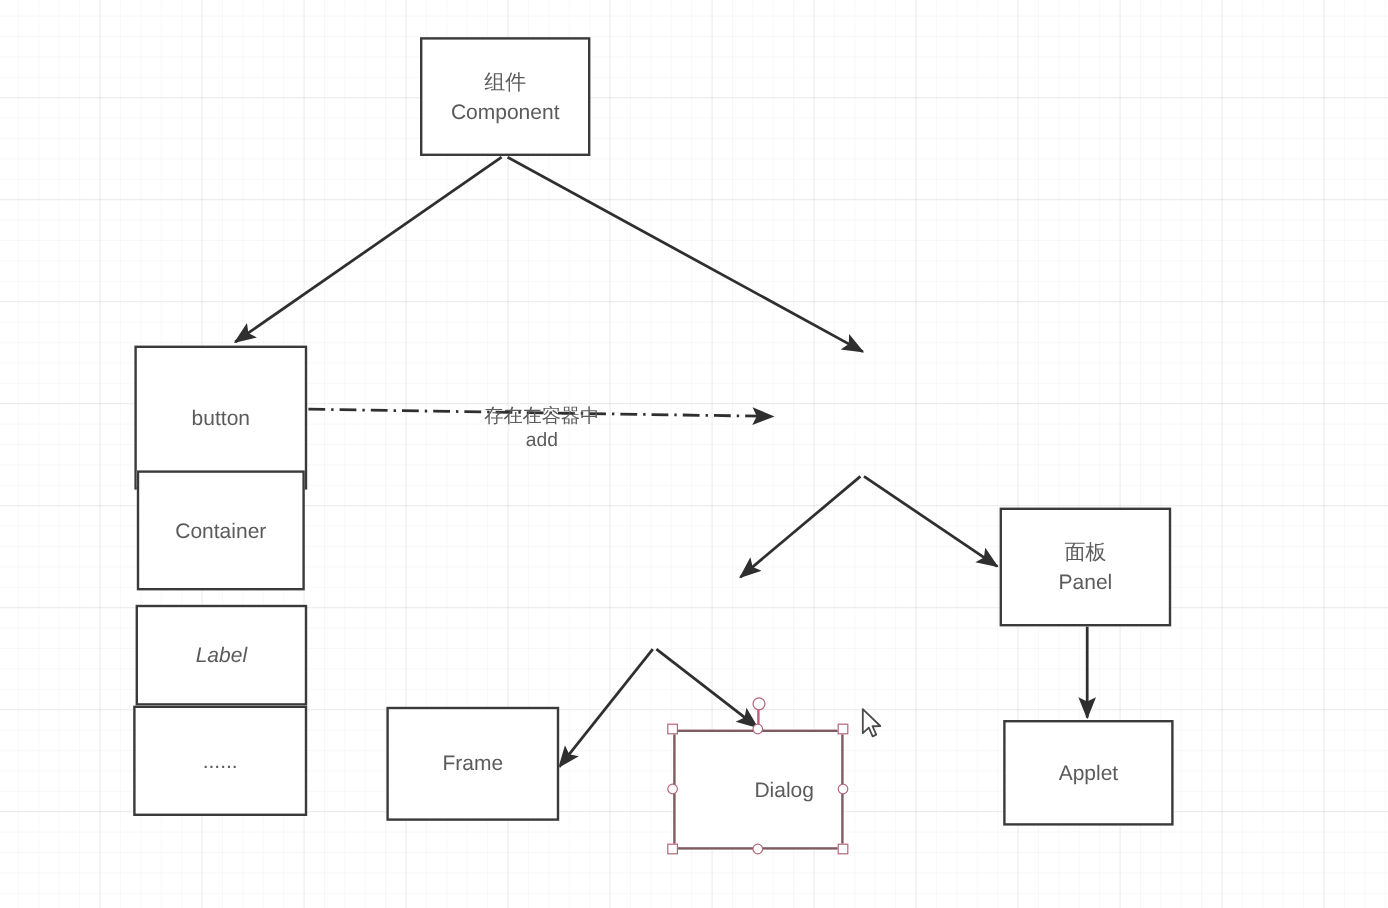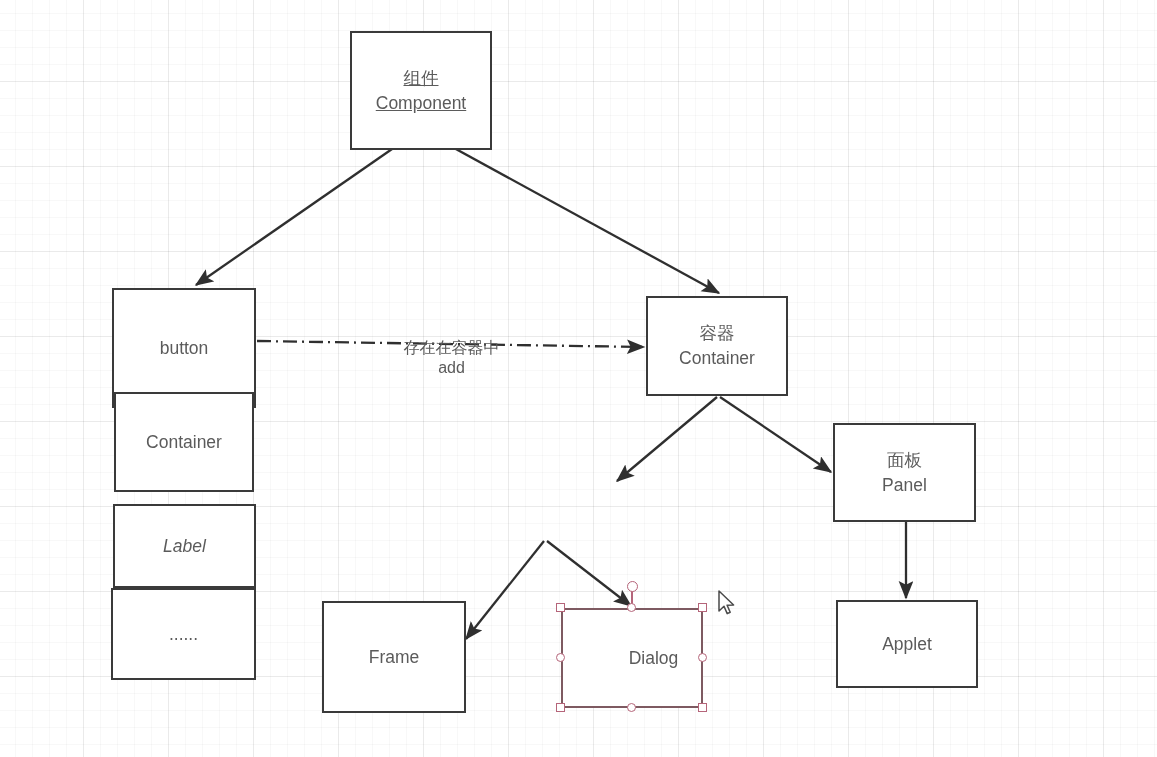--- a/index.html
+++ b/index.html
@@ -106,53 +106,49 @@
 
     <line x1="720" y1="397" x2="831" y2="472" stroke="#2f2f2f" stroke-width="2.3" marker-end="url(#ah)"></line>
 
     <line x1="544" y1="541" x2="466" y2="639" stroke="#2f2f2f" stroke-width="2.3" marker-end="url(#ah)"></line>
 
     <line x1="547" y1="541" x2="631" y2="606" stroke="#2f2f2f" stroke-width="2.3" marker-end="url(#ah)"></line>
 
     <line x1="906" y1="522" x2="906" y2="598" stroke="#2f2f2f" stroke-width="2.3" marker-end="url(#ah)"></line>
   </svg>
 
-  <div class="node" style="left:350px; top:31px; width:142px; height:119px;text-decoration:underline;">
+  <div class="node" style="left:350px; top:31px; width:142px; height:99px;">
     <span class="ln">组件</span>
     <span class="ln">Component</span>
   </div>
 
   <div class="node" style="left:112px; top:288px; width:144px; height:120px;">
     <span class="ln">button</span>
   </div>
 
   <div class="node" style="left:114px; top:392px; width:140px; height:100px;">
     <span class="ln">Container</span>
   </div>
 
   <div class="node" style="left:113px; top:504px; width:143px; height:84px;font-style:italic;">
     <span class="ln">Label</span>
   </div>
 
   <div class="node" style="left:111px; top:588px; width:145px; height:92px;">
     <span class="ln">......</span>
   </div>
 
-  <div class="node" style="left:646px; top:296px; width:142px; height:100px;">
-    <span class="ln">容器</span>
-    <span class="ln">Container</span>
-  </div>
 
 
   <div class="node" style="left:833px; top:423px; width:143px; height:99px;">
     <span class="ln">面板</span>
     <span class="ln">Panel</span>
   </div>
 
-  <div class="node" style="left:322px; top:589px; width:144px; height:112px;margin-top:12px;">
+  <div class="node" style="left:322px; top:589px; width:144px; height:95px;">
     <span class="ln">Frame</span>
   </div>
 
   <div class="node selected" style="left:561px; top:608px; width:142px; height:100px;">
     <span class="ln">Dialog</span>
   </div>
 
   <div class="node" style="left:836px; top:600px; width:142px; height:88px;">
     <span class="ln">Applet</span>
   </div>

